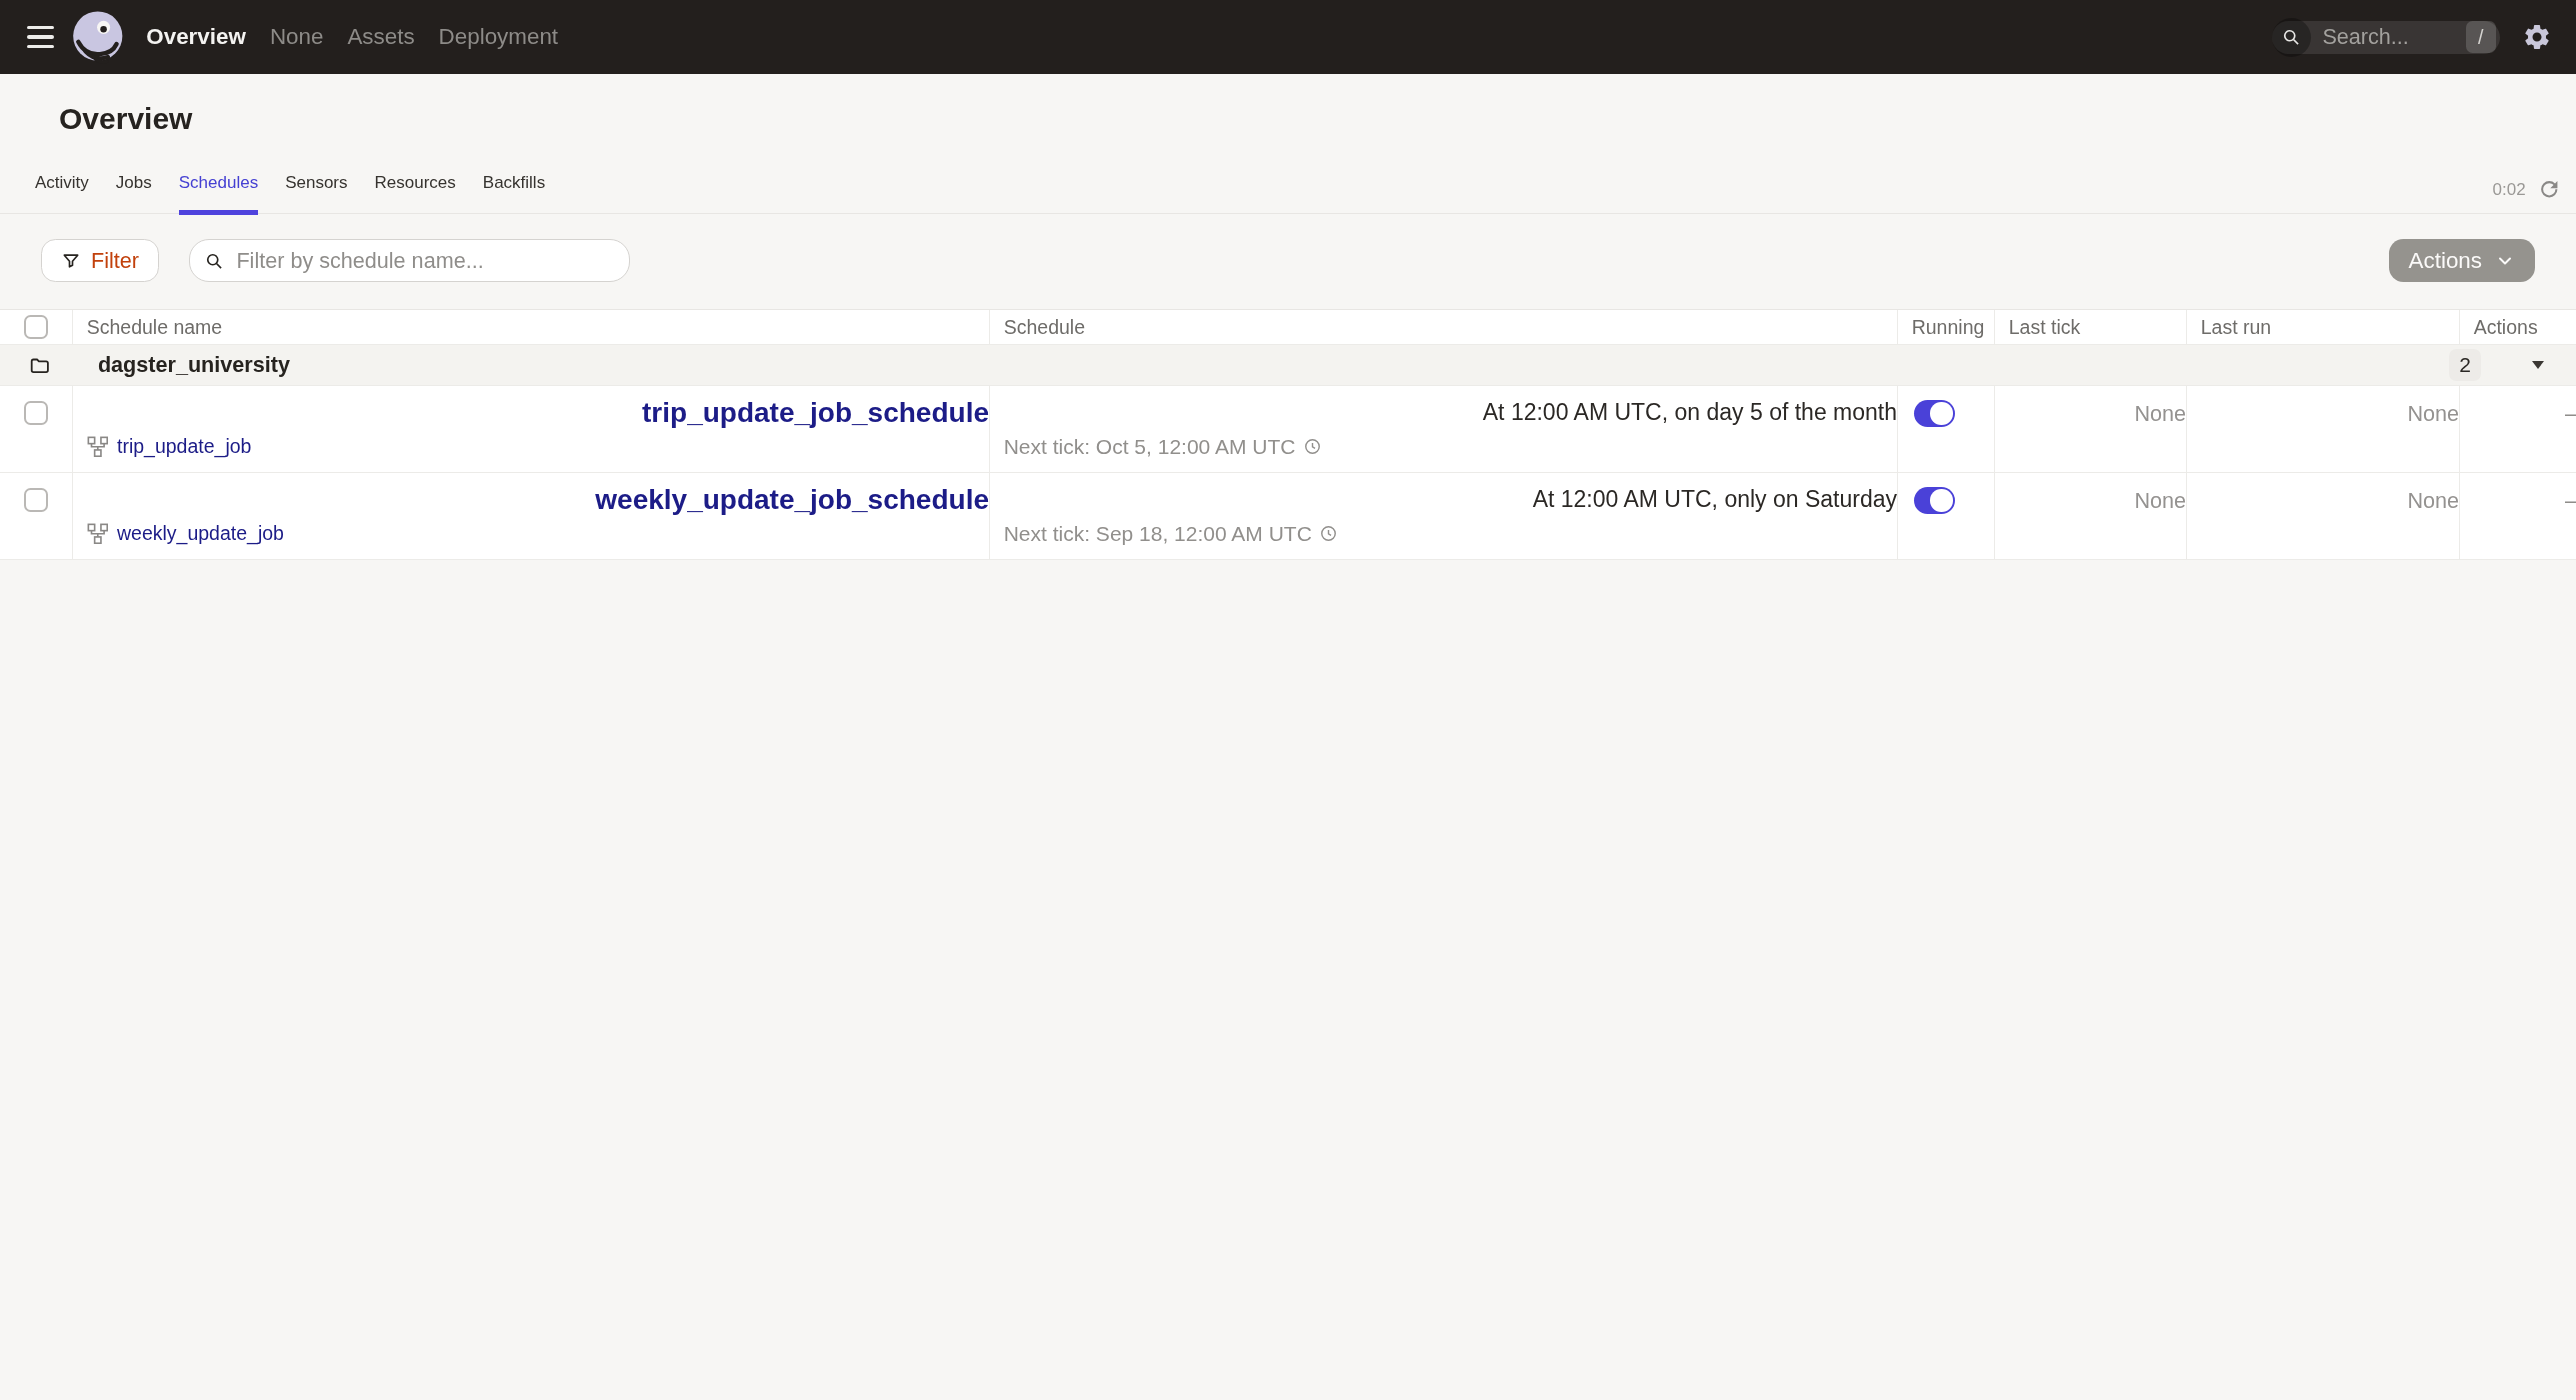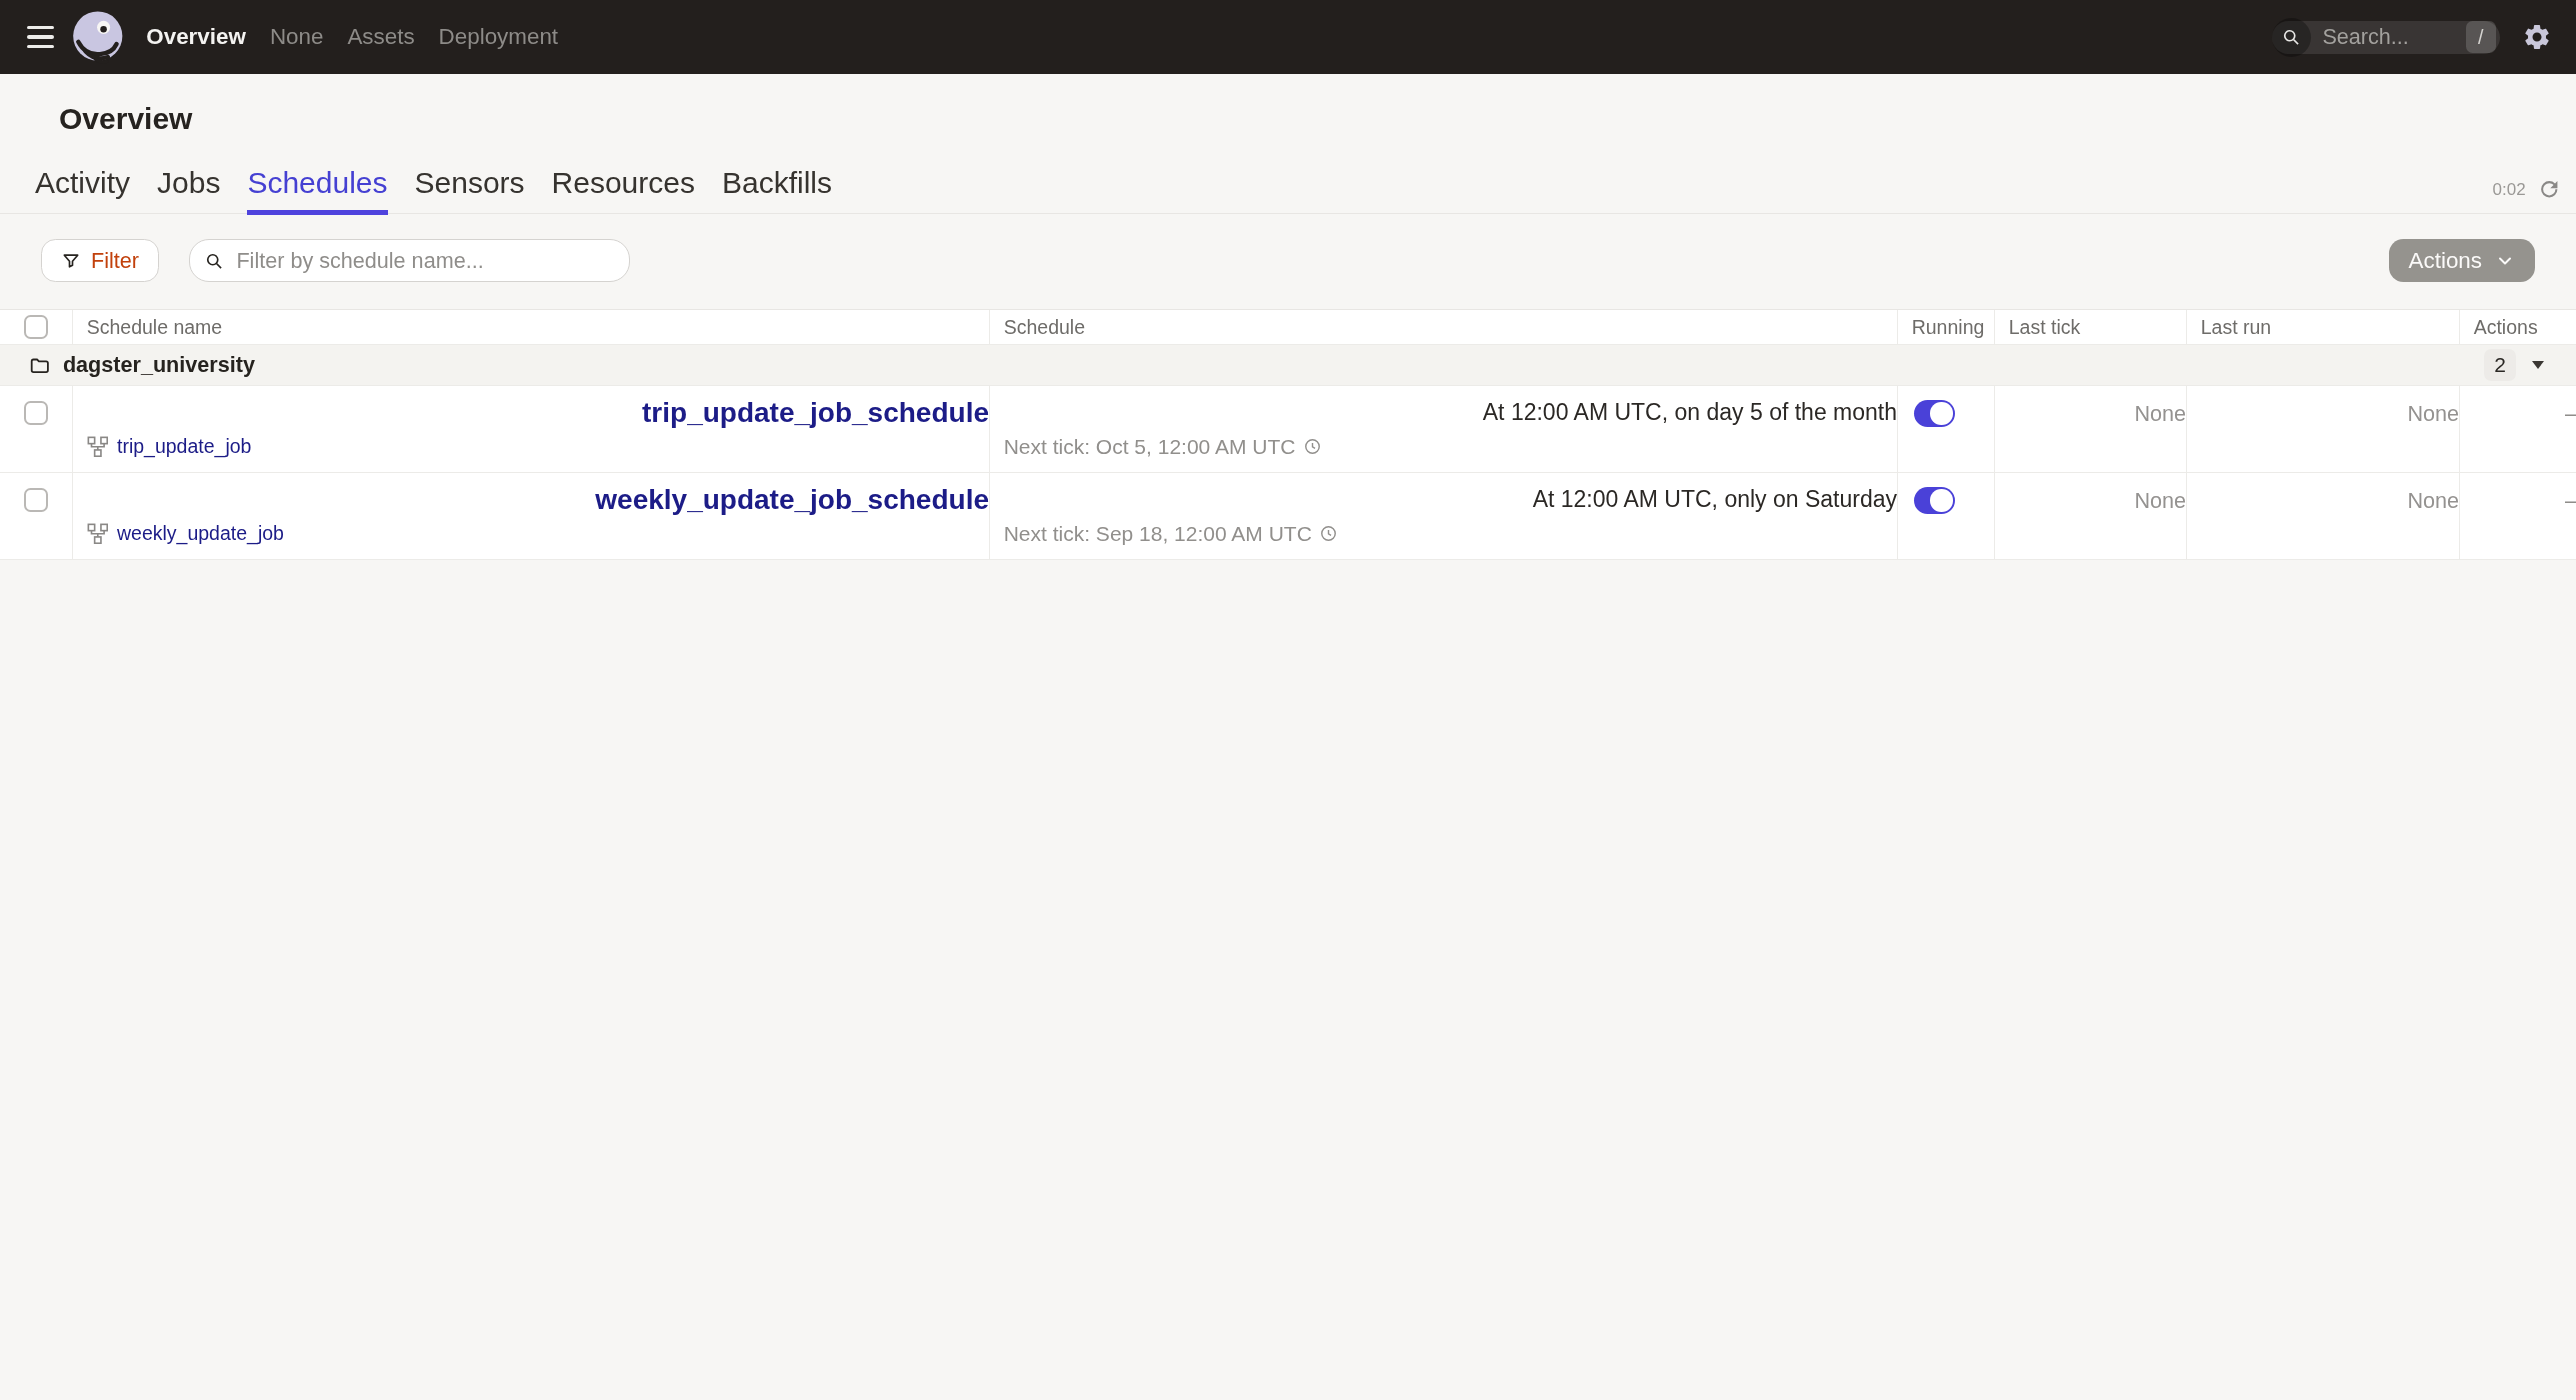--- a/index.html
+++ b/index.html
@@ -46,21 +46,21 @@
 
   
   .page-title { margin:27px 0 0 59px; font-size:30px; line-height:35px; font-weight:700; color:#262320; }
 
   .tabsrow {
     display:flex; align-items:flex-end;
     margin-top:34px; padding:0 14.4px 0 35px;
     border-bottom:1.4px solid #e8e6e3;
   }
   .tabs { display:flex; gap:27px; }
-  .tab { font-size:30px; line-height:26px; color:#36332f; padding-bottom:17.3px; position:relative; cursor:pointer; }
+  .tab { font-size:17px; line-height:26px; color:#36332f; padding-bottom:17.3px; position:relative; cursor:pointer; }
   .tab.active { color:#4540d2; }
   .tab.active::after { content:""; position:absolute; left:0; right:0; bottom:-1.4px; height:5px; background:#4f43dd; }
   .refresh-area { margin-left:auto; display:flex; align-items:center; gap:11.5px; padding-bottom:11.5px; }
   .refresh-timer { font-size:17px; color:#9a9895; }
   .refreshbtn { background:none; border:none; padding:0; cursor:pointer; line-height:0; }
 
   
   .toolbar { display:flex; align-items:center; margin:25px 41px 0 41px; }
   .btn-filter {
     height:43px; border:1.4px solid #d5d3d0; background:#fff; border-radius:14.4px;
@@ -93,21 +93,21 @@
   .thead .cell { display:flex; align-items:center; padding-left:13.7px; font-size:19.5px; color:#6e6c69; }
   .thead .cb-cell { justify-content:center; padding-left:0; }
 
   .checkbox {
     width:24px; height:24px; border:2.2px solid #bab8b5; border-radius:6.5px;
     background:#fff; cursor:pointer; flex:none;
   }
 
   .tgroup {
     height:41px; background:#f4f3f0; border-bottom:1.4px solid #ecebe8;
-    display:flex; align-items:center; padding:0 32px 0 29px; cursor:pointer;
+    display:flex; align-items:center; padding:0 32px 0 29px; cursor:pointer;gap:35px;
   }
   .tgroup-name { margin-left:12.3px; font-size:21.6px; font-weight:700; color:#26231f; }
   .tgroup-spacer { flex:1; }
   .count-badge {
     min-width:32px; height:32px; padding:0 5.8px; border-radius:7.2px; background:#edebe8;
     display:flex; align-items:center; justify-content:center;
     font-size:21px; color:#2a2724;
   }
   .caret-down {
     margin-left:16px; width:0; height:0;

